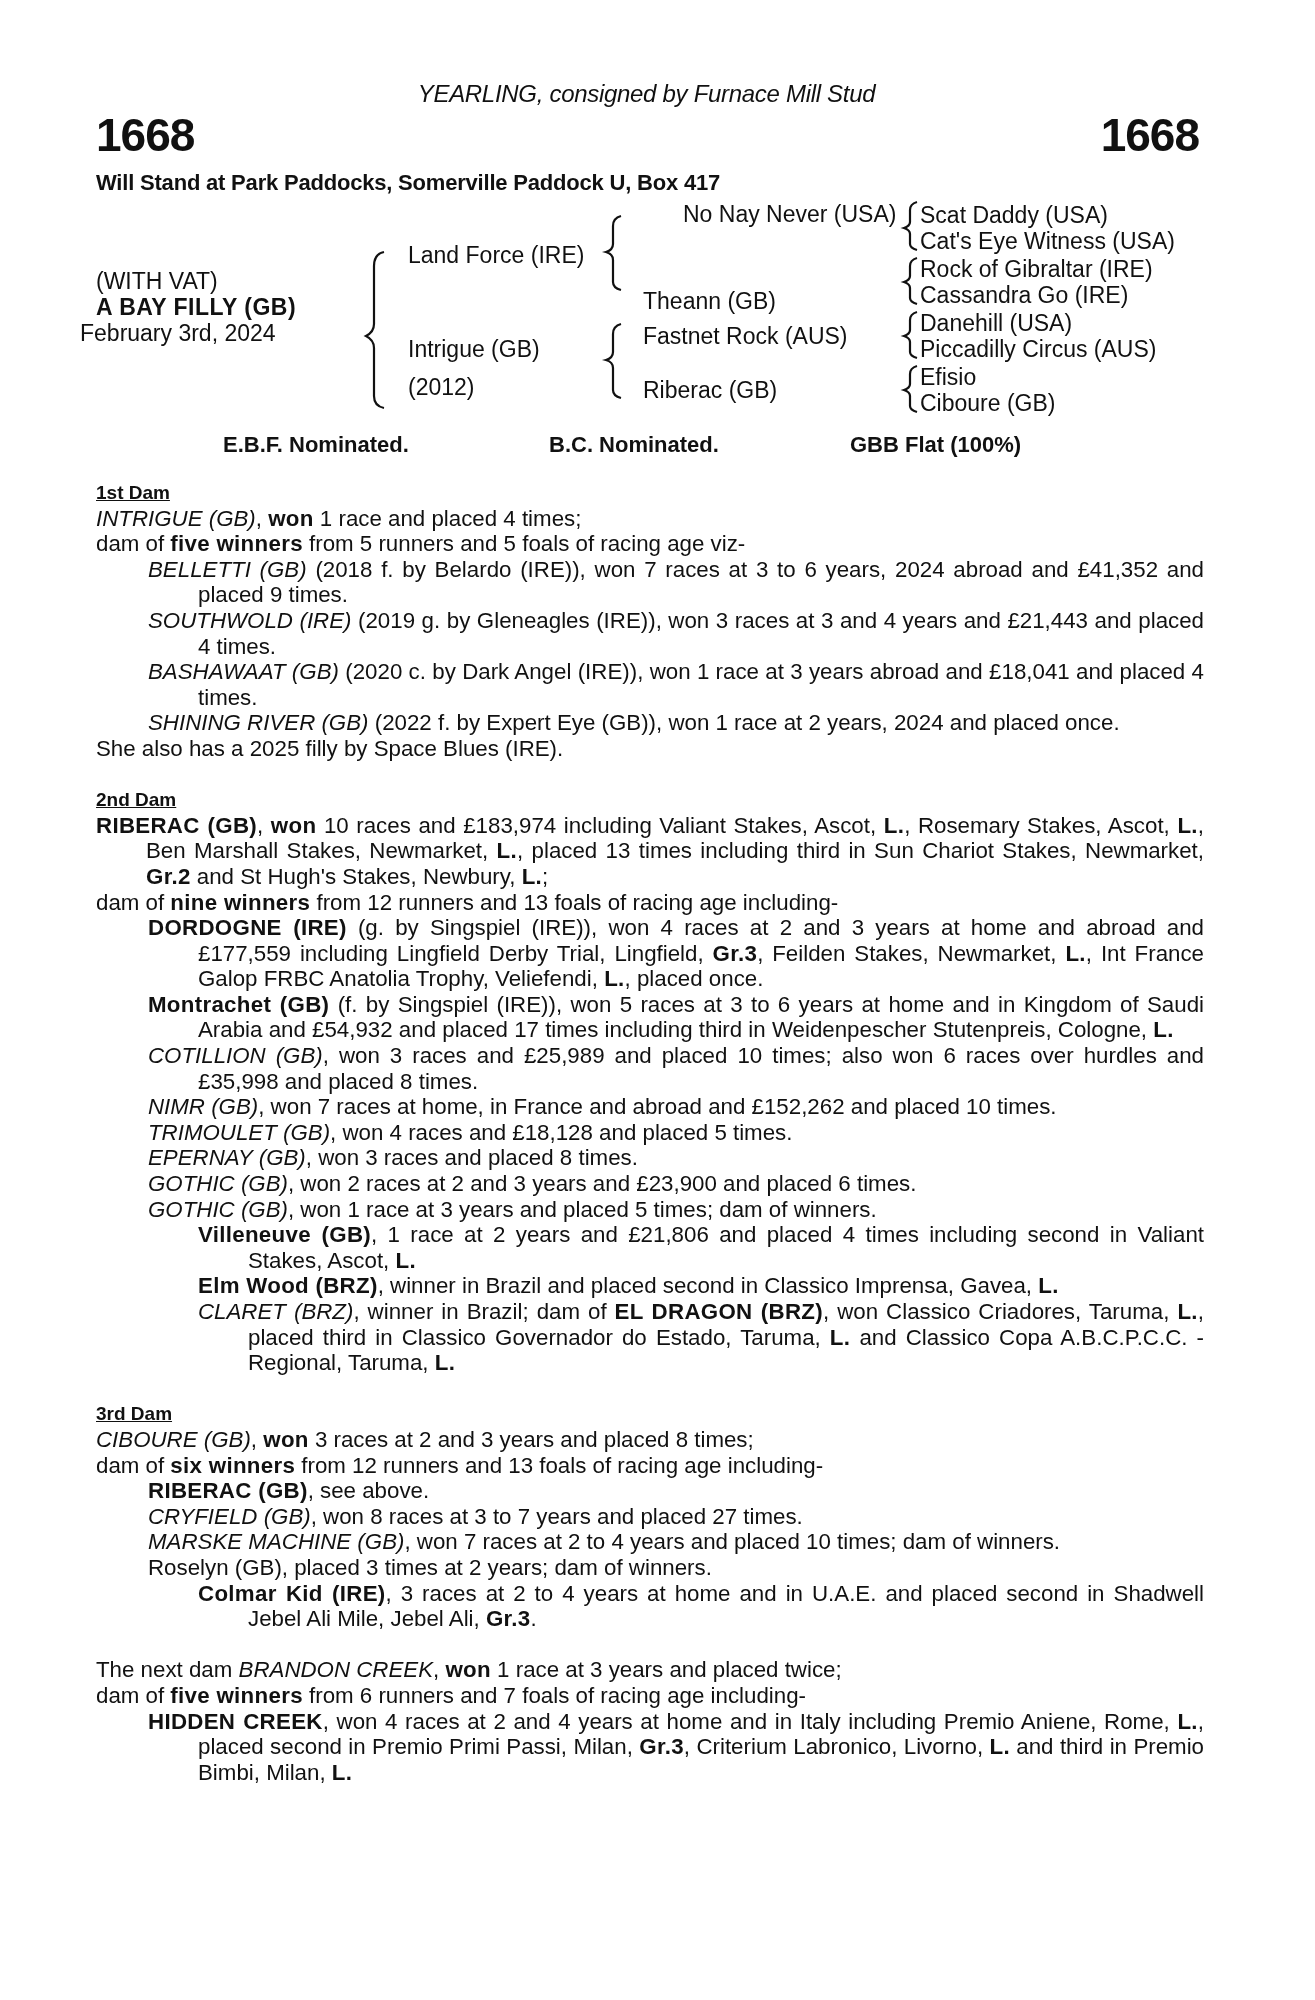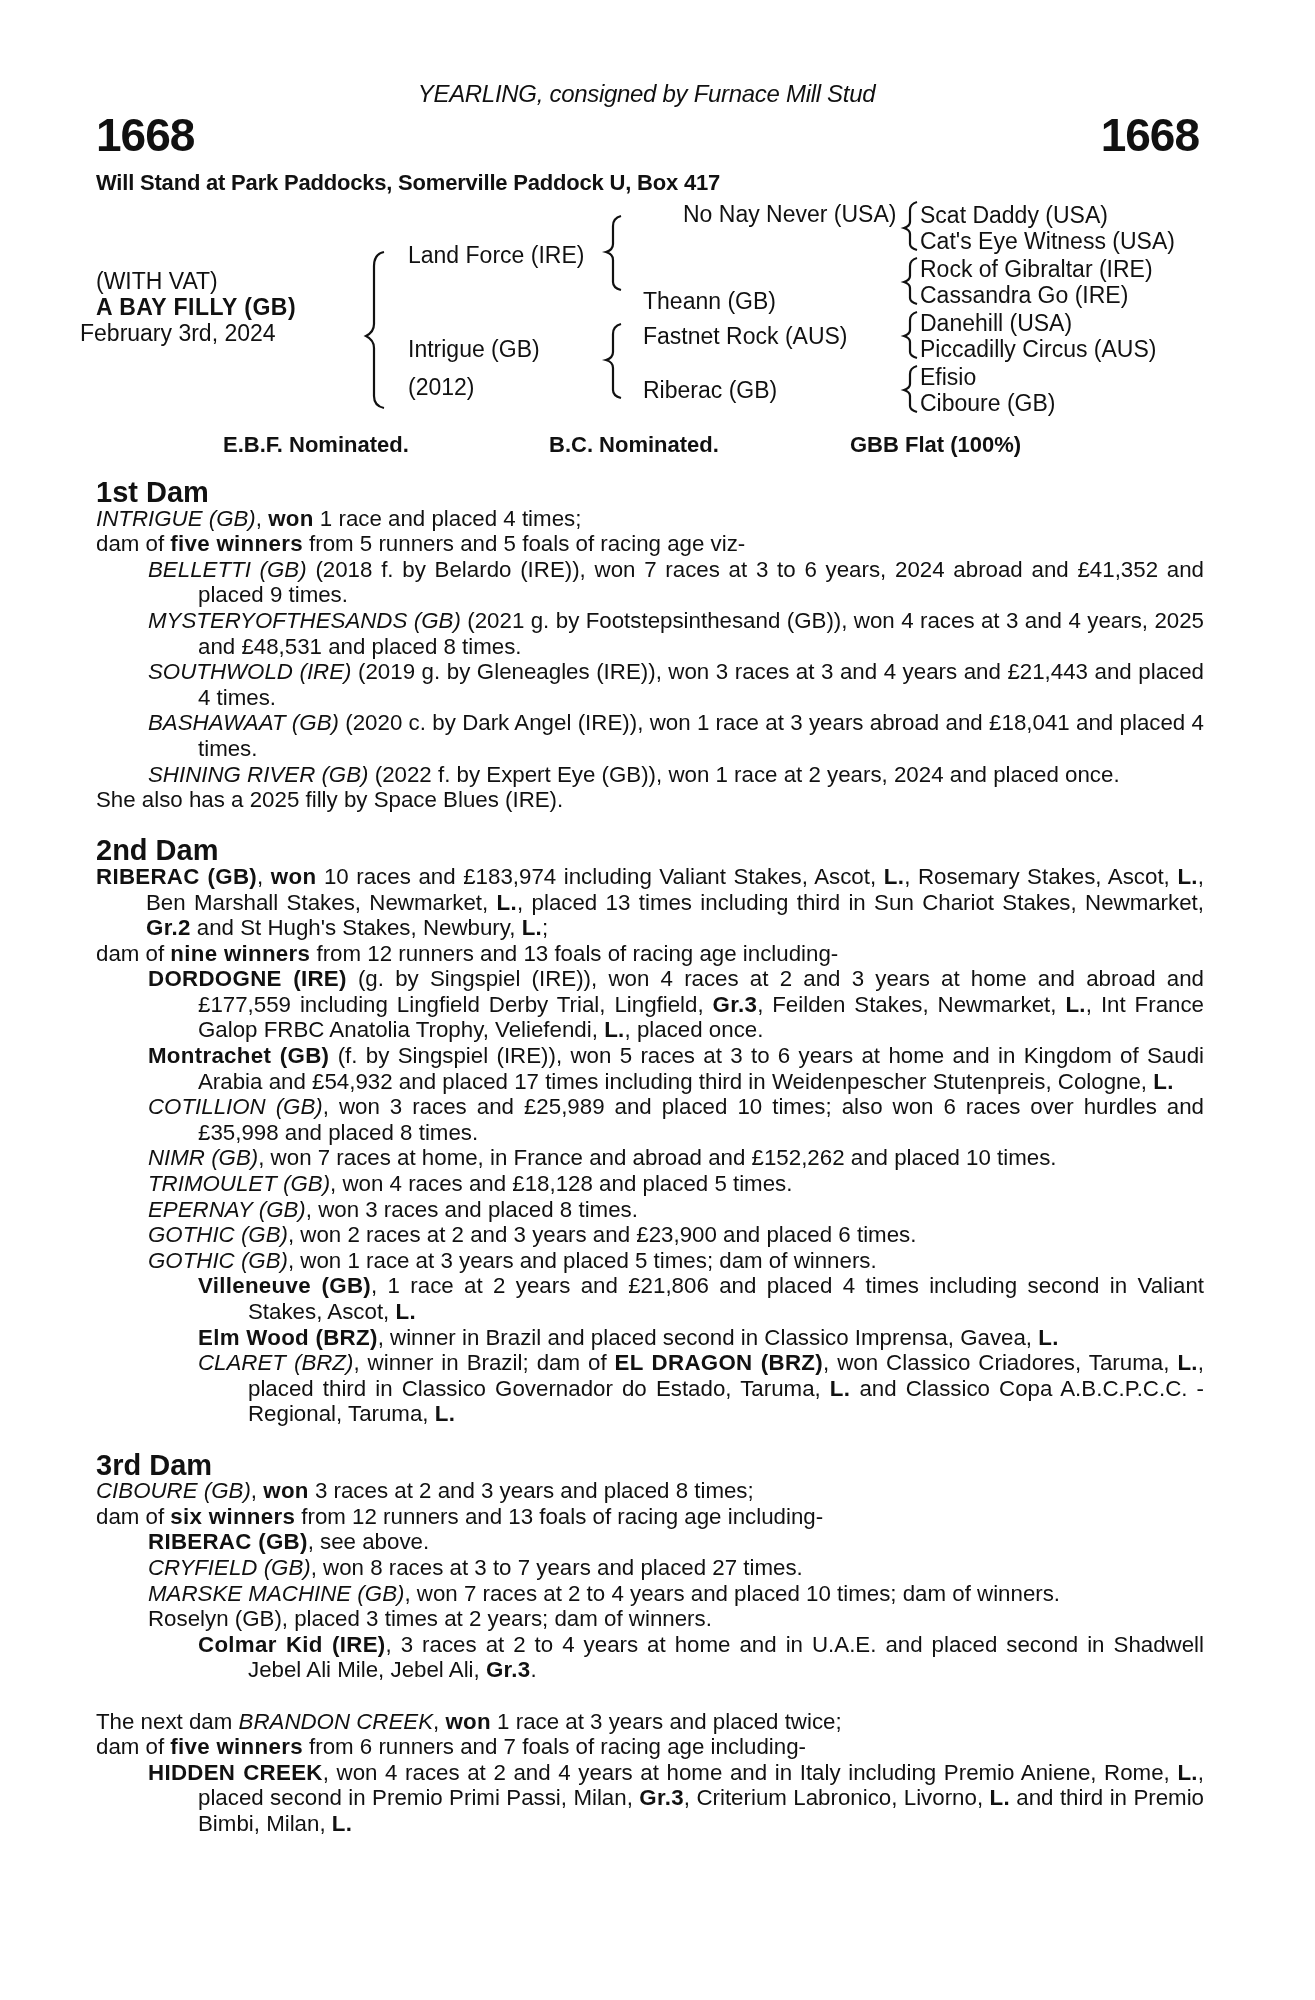--- a/index.html
+++ b/index.html
@@ -15,21 +15,21 @@
   .stand { top: 170px; left: 96px; font-size: 22px; font-weight: bold; letter-spacing: -0.2px; }
   .ped { font-size: 23px; line-height: 26px; white-space: nowrap; }
   .horse-vat { top: 268px; left: 96px; }
   .horse-name { top: 294px; left: 96px; font-weight: bold; letter-spacing: 0.5px; }
   .horse-dob { top: 320px; left: 80px; }
   svg.brackets { position: absolute; left: 0; top: 0; width: 1315px; height: 440px; pointer-events: none; }
   svg.brackets path { fill: none; stroke: #111; stroke-width: 2.2; }
   .noms { top: 432px; font-size: 22px; font-weight: bold; }
   .body-text { position: absolute; left: 96px; top: 480px; width: 1108px; font-size: 22.3px; line-height: 25.6px; }
   .body-text p { margin: 0; }
-  .h { font-weight: bold; font-size: 29px; }
+  .h { font-weight: bold; font-size: 19px; text-decoration: underline; }
   .gap { height: 25.6px; }
   .i1w { padding-left: 102px; text-indent: -50px; text-align: justify; text-align-last: left; }
   .i2w { padding-left: 152px; text-indent: -50px; text-align: justify; text-align-last: left; }
   .it { font-style: italic; }
   .bb { font-weight: 900; letter-spacing: 0.3px; }
 </style>
 </head>
 <body>
 
 <div class="abs consign">YEARLING, consigned by Furnace Mill Stud</div>
@@ -72,21 +72,20 @@
 <div class="abs noms" style="left:223px;">E.B.F. Nominated.</div>
 <div class="abs noms" style="left:549px;">B.C. Nominated.</div>
 <div class="abs noms" style="left:850px;">GBB Flat (100%)</div>
 
 <div class="body-text">
 
   <p class="h">1st Dam</p>
   <p><span class="it">INTRIGUE (GB)</span>, <span class="bb">won</span><span> 1 race and placed 4 times;</span></p>
   <p><span>dam of </span><span class="bb">five winners</span><span> from 5 runners and 5 foals of racing age viz-</span></p>
   <p class="i1w"><span class="it">BELLETTI (GB)</span><span> (2018 f. by Belardo (IRE)), won 7 races at 3 to 6 years, 2024 abroad and £41,352 and placed 9 times.</span></p>
-  <p class="i1w"><span class="it">MYSTERYOFTHESANDS (GB)</span><span> (2021 g. by Footstepsinthesand (GB)), won 4 races at 3 and 4 years, 2025 and £48,531 and placed 8 times.</span></p>
   <p class="i1w"><span class="it">SOUTHWOLD (IRE)</span><span> (2019 g. by Gleneagles (IRE)), won 3 races at 3 and 4 years and £21,443 and placed 4 times.</span></p>
   <p class="i1w"><span class="it">BASHAWAAT (GB)</span><span> (2020 c. by Dark Angel (IRE)), won 1 race at 3 years abroad and £18,041 and placed 4 times.</span></p>
   <p class="i1w"><span class="it">SHINING RIVER (GB)</span><span> (2022 f. by Expert Eye (GB)), won 1 race at 2 years, 2024 and placed once.</span></p>
   <p>She also has a 2025 filly by Space Blues (IRE).</p>
   <div class="gap"></div>
 
   <p class="h">2nd Dam</p>
   <p class="i1w" style="padding-left:50px;text-indent:-50px;"><span class="bb">RIBERAC (GB)</span>, <span class="bb">won</span><span> 10 races and £183,974 including Valiant Stakes, Ascot, </span><span class="bb">L.</span><span>, Rosemary Stakes, Ascot, </span><span class="bb">L.</span><span>, Ben Marshall Stakes, Newmarket, </span><span class="bb">L.</span><span>, placed 13 times including third in Sun Chariot Stakes, Newmarket, </span><span class="bb">Gr.2</span><span> and St Hugh's Stakes, Newbury, </span><span class="bb">L.</span><span>;</span></p>
   <p><span>dam of </span><span class="bb">nine winners</span><span> from 12 runners and 13 foals of racing age including-</span></p>
   <p class="i1w"><span class="bb">DORDOGNE (IRE)</span><span> (g. by Singspiel (IRE)), won 4 races at 2 and 3 years at home and abroad and £177,559 including Lingfield Derby Trial, Lingfield, </span><span class="bb">Gr.3</span><span>, Feilden Stakes, Newmarket, </span><span class="bb">L.</span><span>, Int France Galop FRBC Anatolia Trophy, Veliefendi, </span><span class="bb">L.</span><span>, placed once.</span></p>

